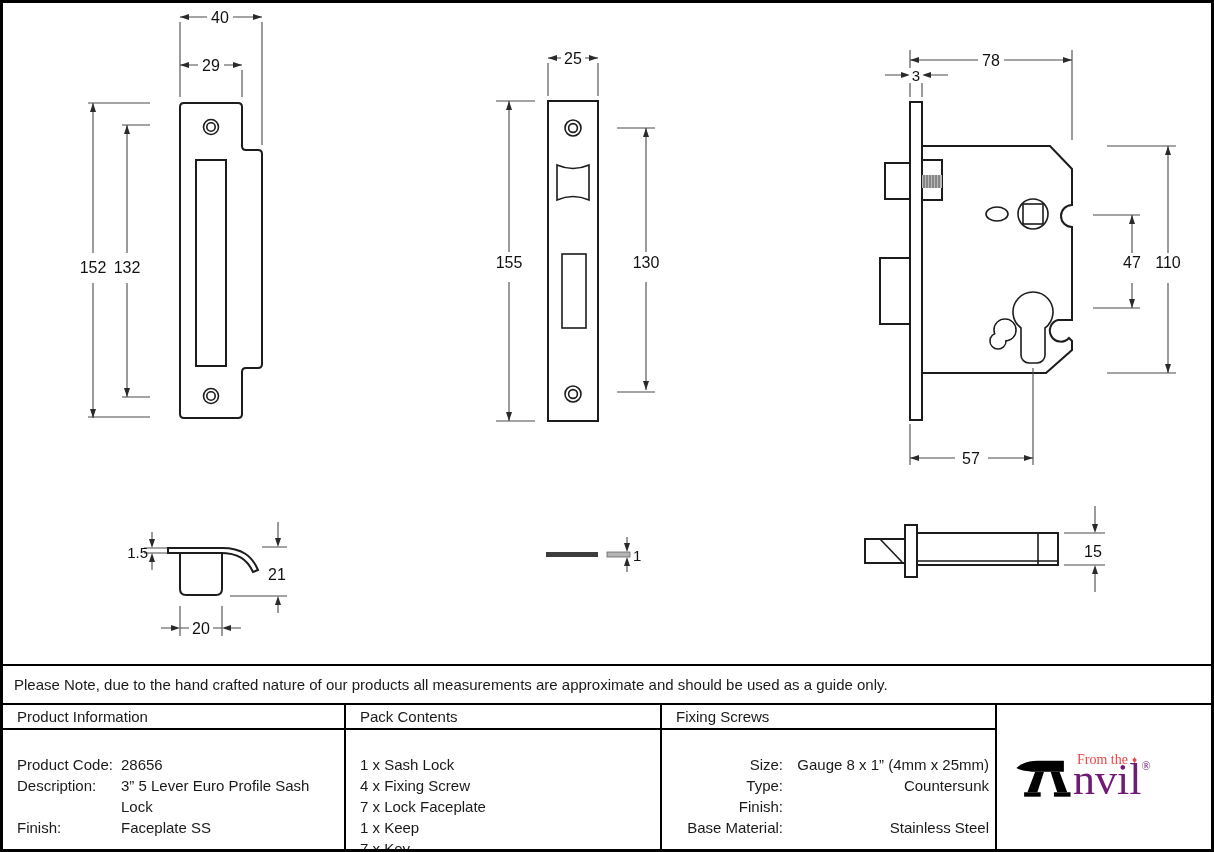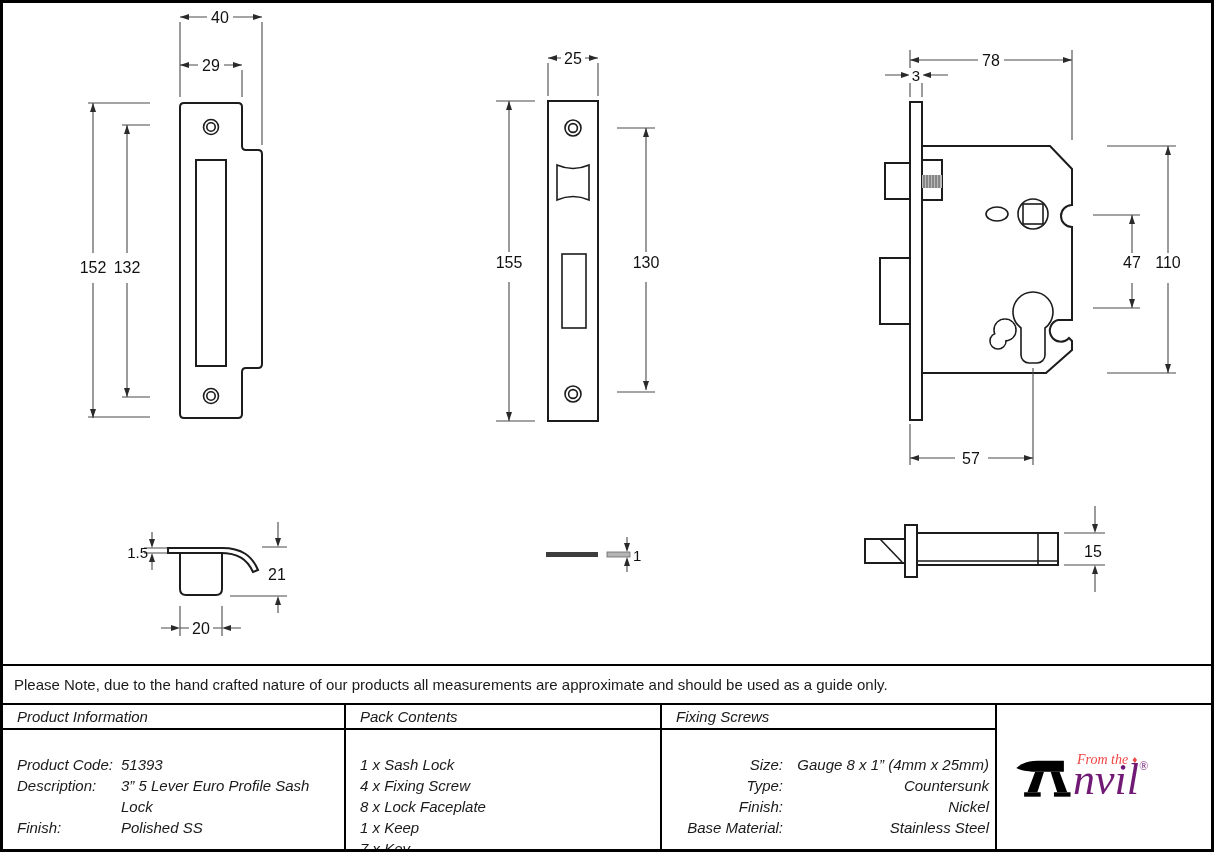--- a/index.html
+++ b/index.html
@@ -17,21 +17,21 @@
   .outline-thin{fill:none;stroke:#1c1c1c;stroke-width:1.6;}
   .dim{stroke:#4a4a4a;stroke-width:1.1;fill:none;}
   .arr{fill:#2a2a2a;stroke:none;}
   .note-row{
     height:41px;border-top:2px solid #000;border-bottom:2px solid #000;
     box-sizing:border-box;display:flex;align-items:center;
     padding-left:11px;font-size:15px;
   }
   .info-table{
     display:grid;grid-template-columns:343px 316px 335px 1fr;
-    grid-template-rows:25px 1fr;height:116px;font-style:italic;
+    grid-template-rows:25px 1fr;height:116px;
   }
   .th{
     border-right:2px solid #000;border-bottom:2px solid #000;box-sizing:border-box;
     font-size:15px;padding-left:14px;display:flex;align-items:center;
   }
   .td{border-right:2px solid #000;box-sizing:border-box;padding:24px 6px 0 14px;font-size:15px;}
   .kv{display:grid;grid-template-columns:104px 1fr;line-height:21px;}
   .kv.fs{grid-template-columns:107px 1fr;}
   .kv .val{max-width:212px;}
   .list-line{line-height:21px;}
@@ -207,52 +207,51 @@
   </div>
 
   <div class="info-table">
     <div class="th" style="grid-column:1;grid-row:1;">Product Information</div>
     <div class="th" style="grid-column:3;grid-row:1;">Fixing Screws</div>
     <div class="th" style="grid-column:2;grid-row:1;">Pack Contents</div>
 
     <div class="td" style="grid-column:1;grid-row:2;">
       <div class="kv">
         <span>Product Code:</span>
-        <span class="val">51393</span>
+        <span class="val">28656</span>
       </div>
       <div class="kv">
         <span>Description:</span>
         <span class="val">3” 5 Lever Euro Profile Sash Lock</span>
       </div>
       <div class="kv">
         <span>Finish:</span>
-        <span class="val">Polished SS</span>
+        <span class="val">Faceplate SS</span>
       </div>
     </div>
 
     <div class="td" style="grid-column:2;grid-row:2;">
       <div class="list-line">1 x Sash Lock</div>
       <div class="list-line">4 x Fixing Screw</div>
-      <div class="list-line">8 x Lock Faceplate</div>
+      <div class="list-line">7 x Lock Faceplate</div>
       <div class="list-line">1 x Keep</div>
       <div class="list-line">7 x Key</div>
     </div>
 
     <div class="td" style="grid-column:3;grid-row:2;text-align:right;">
       <div class="kv fs">
         <span>Size:</span>
         <span>Gauge 8 x 1” (4mm x 25mm)</span>
       </div>
       <div class="kv fs">
         <span>Type:</span>
         <span>Countersunk</span>
       </div>
       <div class="kv fs">
         <span>Finish:</span>
-        <span>Nickel</span>
       </div>
       <div class="kv fs">
         <span>Base Material:</span>
         <span>Stainless Steel</span>
       </div>
     </div>
 
     <div class="logo-cell">
       <div class="logo">
         <svg class="logo-anvil" width="58" height="42" viewBox="0 0 104 76">

